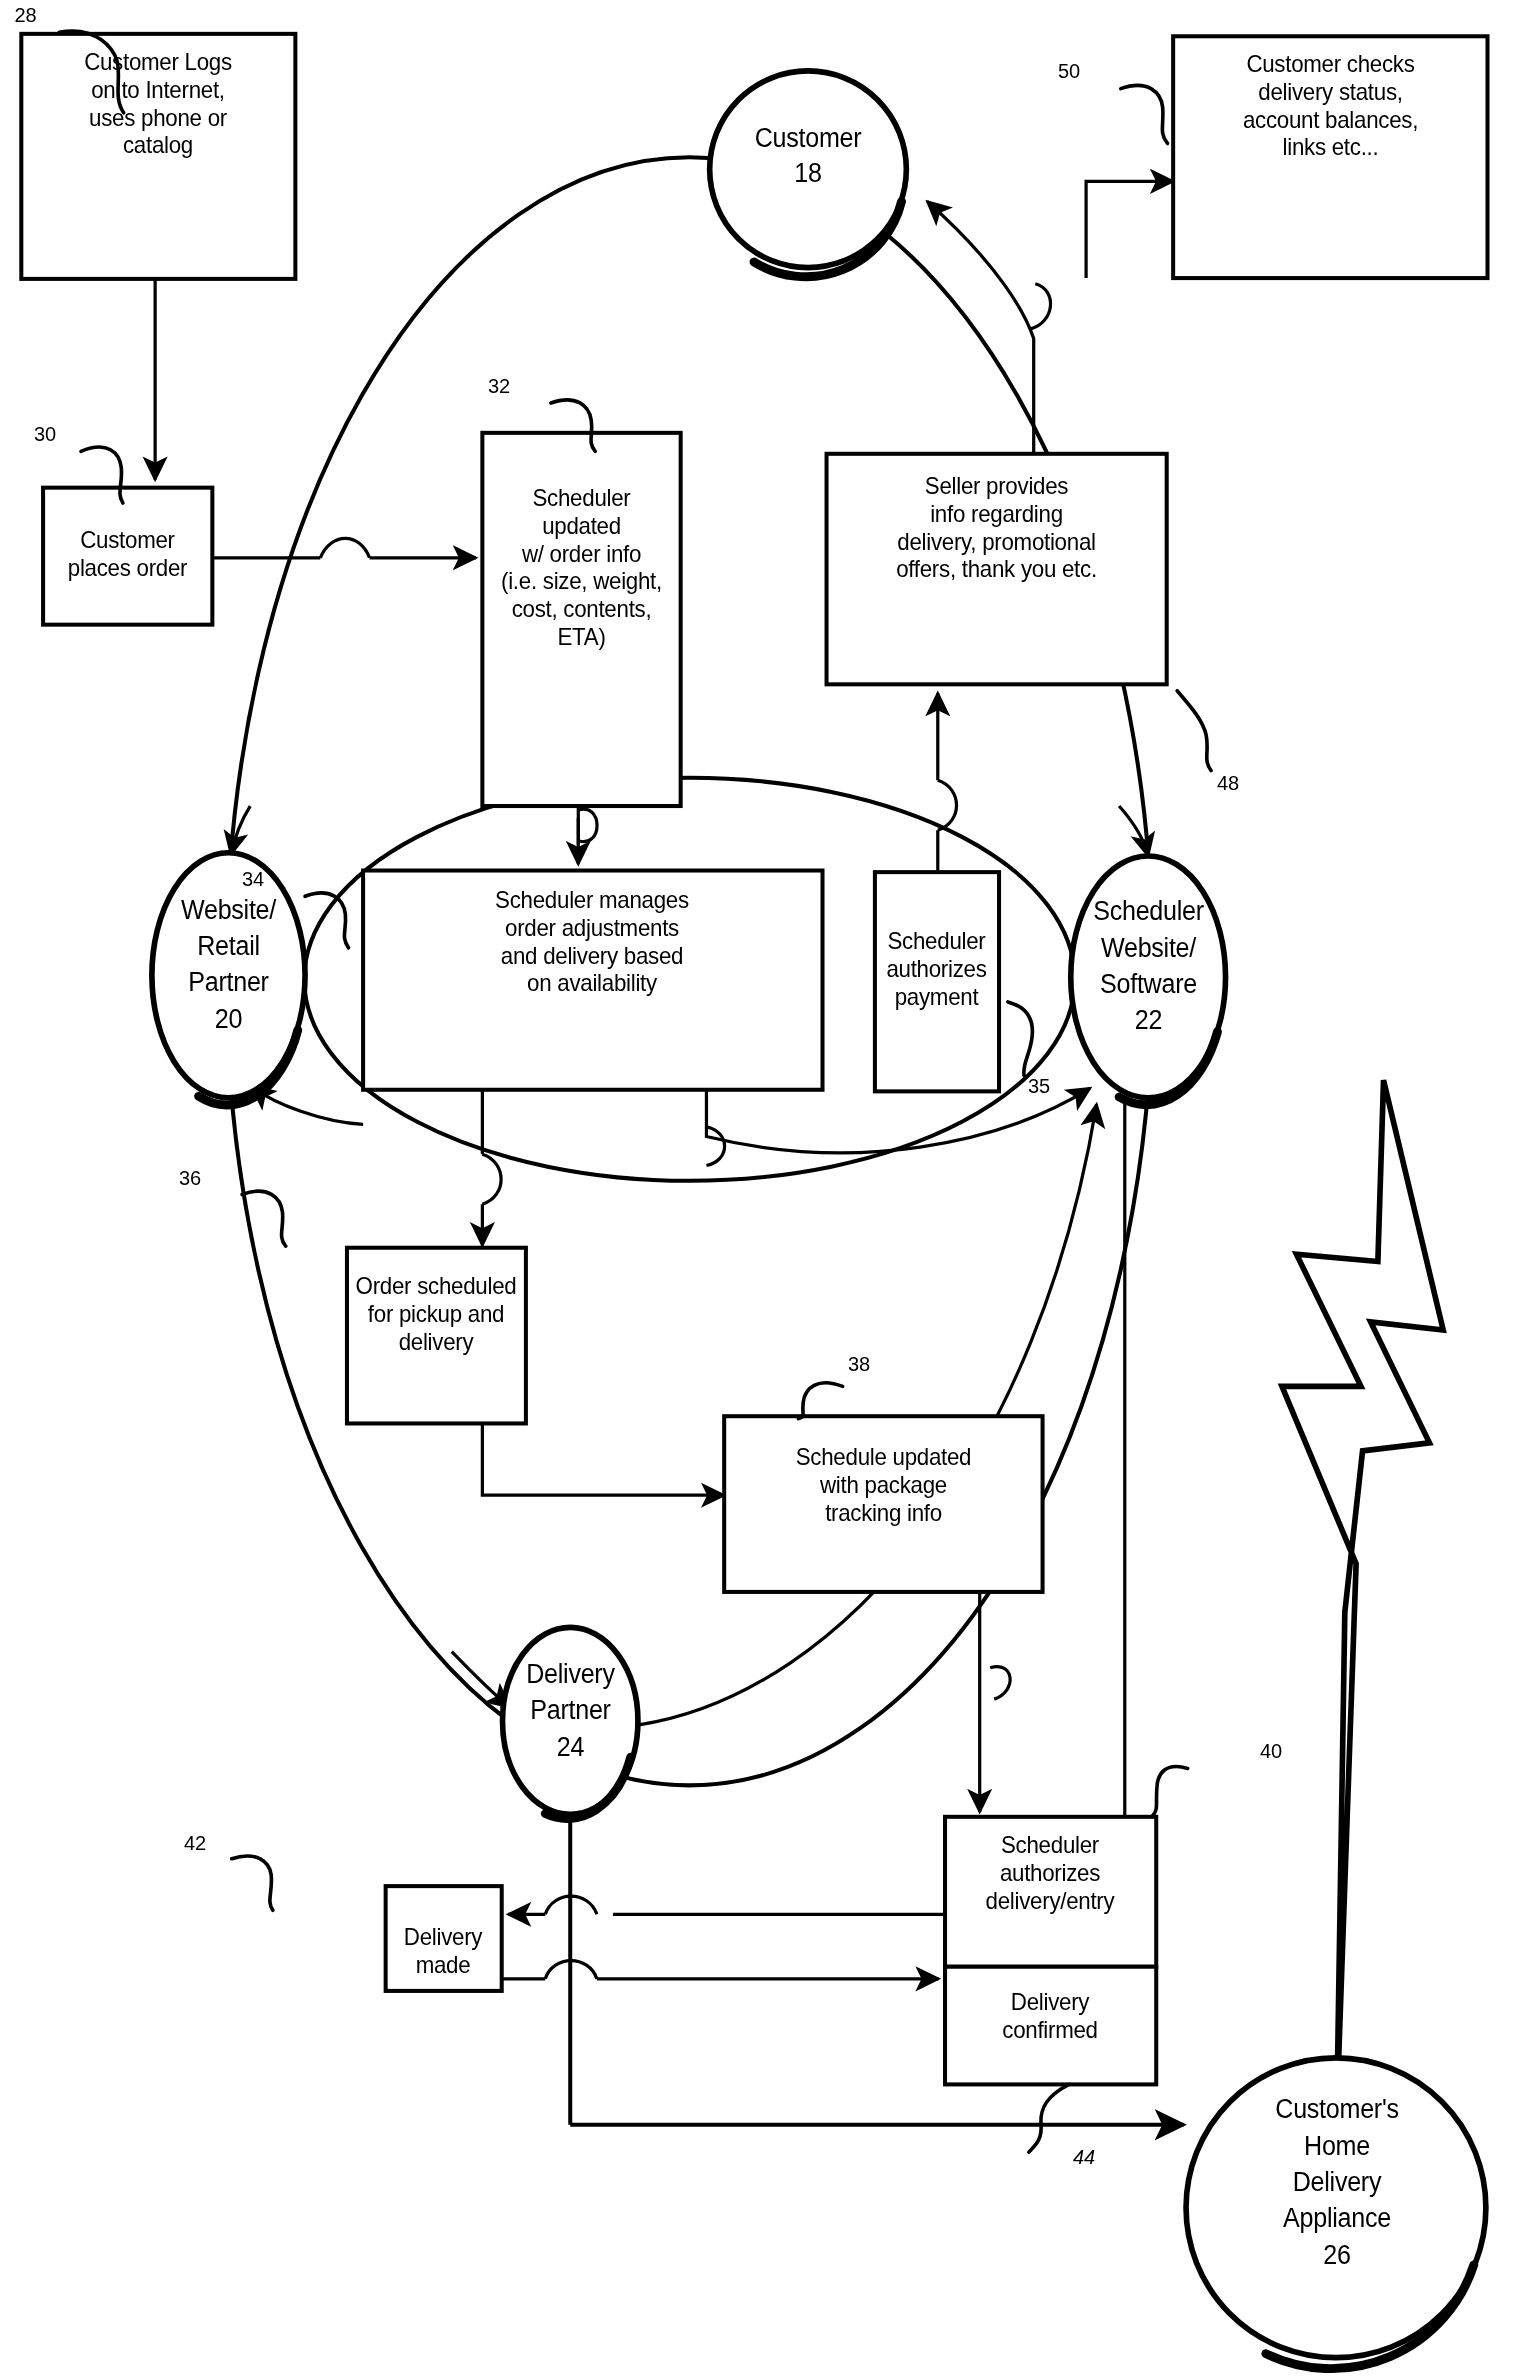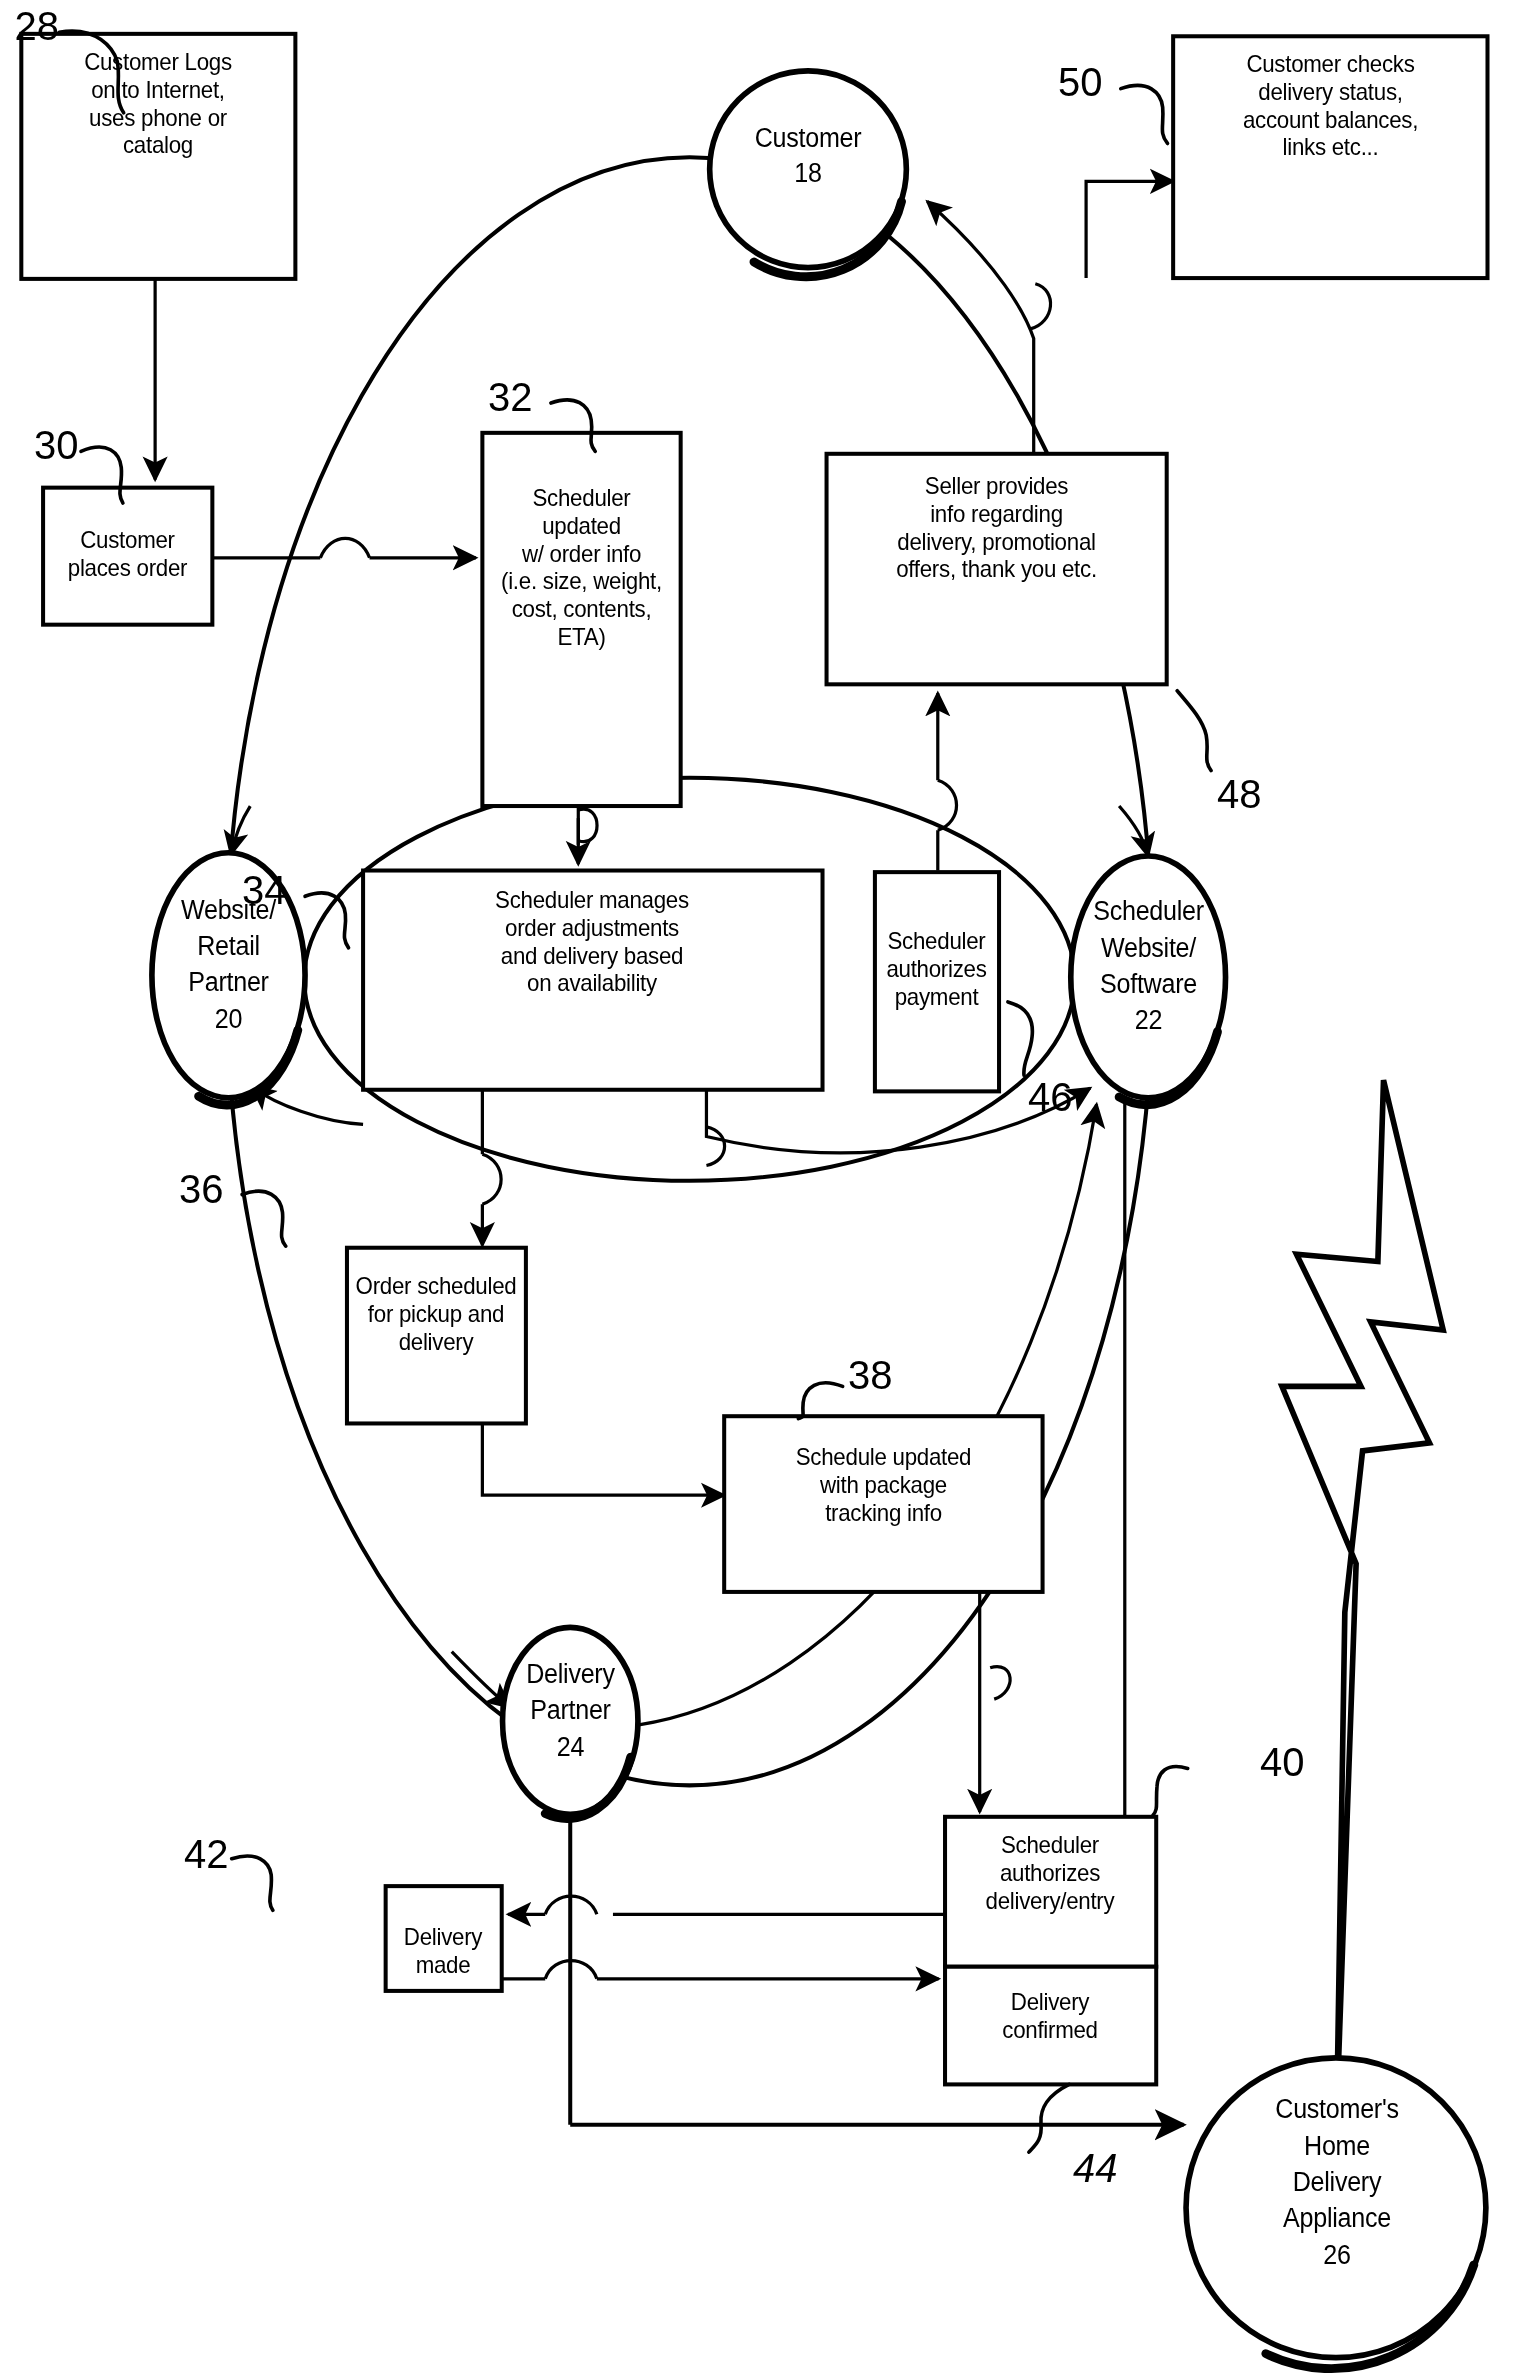--- a/index.html
+++ b/index.html
@@ -45,21 +45,21 @@
     white-space: pre-line;
     letter-spacing: -0.3px;
     transform: scaleX(0.93);
   }
   .box-txt { font-size: 24px; }
   .node-txt { font-size: 27px; }
   .ref-txt {
     position: absolute;
     color: #000000;
     font-family: "Liberation Sans", sans-serif;
-    font-size: 40px;
+    font-size: 20px;
     font-weight: 400;
     letter-spacing: 0px;
   }
 </style>
 </head>
 <body>
 
 <div id="diagram-root">
 
   <svg class="layer" viewBox="0 0 1901 2949">
@@ -246,21 +246,21 @@
 delivery status,
 account balances,
 links etc...</div>
 
   <div class="ref-txt" style="left:14.5px;   top:4px;">28</div>
   <div class="ref-txt" style="left:34px;   top:423px;">30</div>
   <div class="ref-txt" style="left:488px;  top:375px;">32</div>
   <div class="ref-txt" style="left:1058px; top:60px;">50</div>
   <div class="ref-txt" style="left:1217px; top:772px;">48</div>
   <div class="ref-txt" style="left:242px;  top:868px;">34</div>
-  <div class="ref-txt" style="left:1028px; top:1075px;">46</div>
+  <div class="ref-txt" style="left:1028px; top:1075px;">35</div>
   <div class="ref-txt" style="left:179px;  top:1167px;">36</div>
   <div class="ref-txt" style="left:848px; top:1353px;">38</div>
   <div class="ref-txt" style="left:1260px; top:1740px;">40</div>
   <div class="ref-txt" style="left:184px;  top:1832px;">42</div>
   <div class="ref-txt" style="left:1073px; top:2146px;font-style:italic;">44</div>
 
 </div>
 
 
 </body></html>

